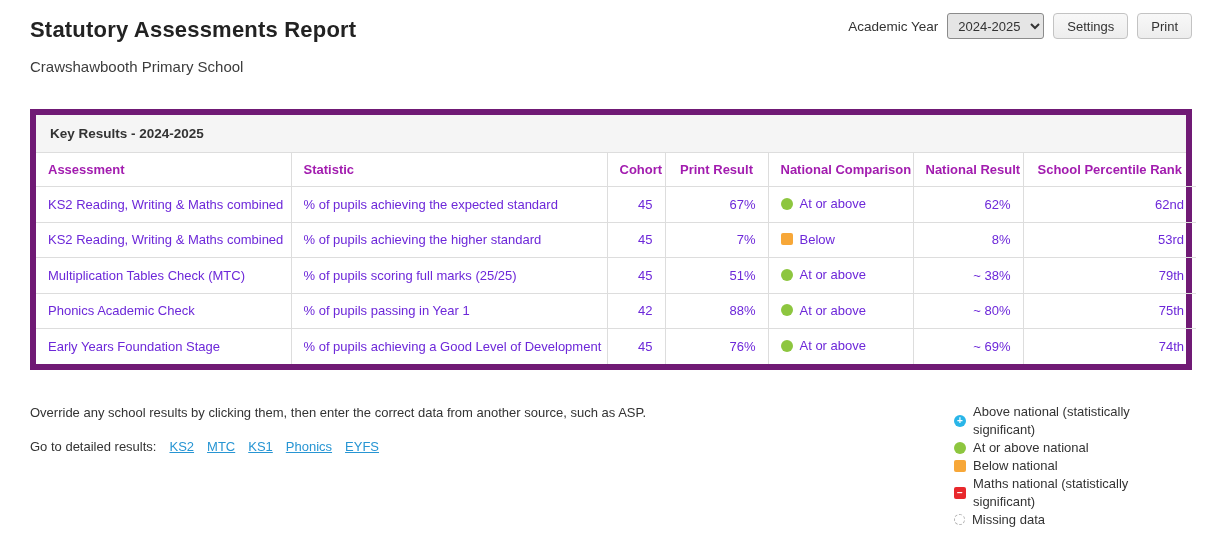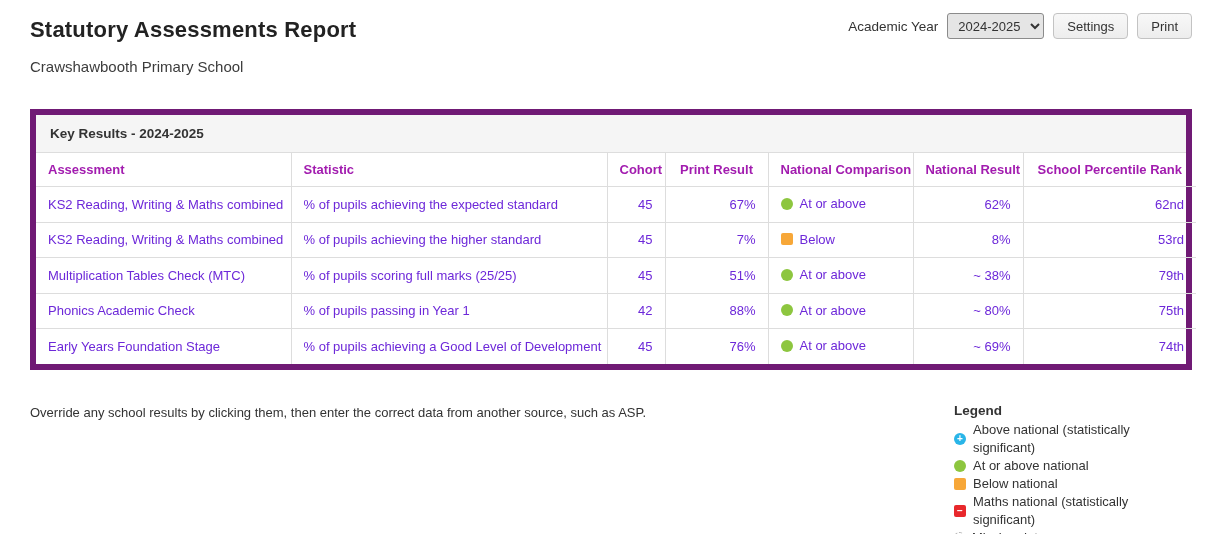--- a/index.html
+++ b/index.html
@@ -173,24 +173,31 @@
             <td class="ta-r">~ 69%</td>
             <td class="ta-r">74th</td>
           </tr>
         </tbody>
     </table>
   </div>
 
   <div class="foot">
     <div class="notes">
       <p>Override any school results by clicking them, then enter the correct data from another source, such as ASP.</p>
+      <div class="links-line">
+        <span>Go to detailed results:</span>
+      <a class="detail-link" href="#">KS2</a>
+          <a class="detail-link" href="#">MTC</a>
+          <a class="detail-link" href="#">KS1</a>
+          <a class="detail-link" href="#">Phonics</a>
+          <a class="detail-link" href="#">EYFS</a>
+        </div>
     </div>
 
     <div class="legend">
-      <div class="legend-title">Legend</div>
       <div>
           <div class="legend-item">
             <span class="cmp-icon icon-above-significant">+</span>
             <span>Above national (statistically significant)</span>
           </div>
           <div class="legend-item">
             <span class="cmp-icon icon-at-or-above"></span>
             <span>At or above national</span>
           </div>
           <div class="legend-item">

